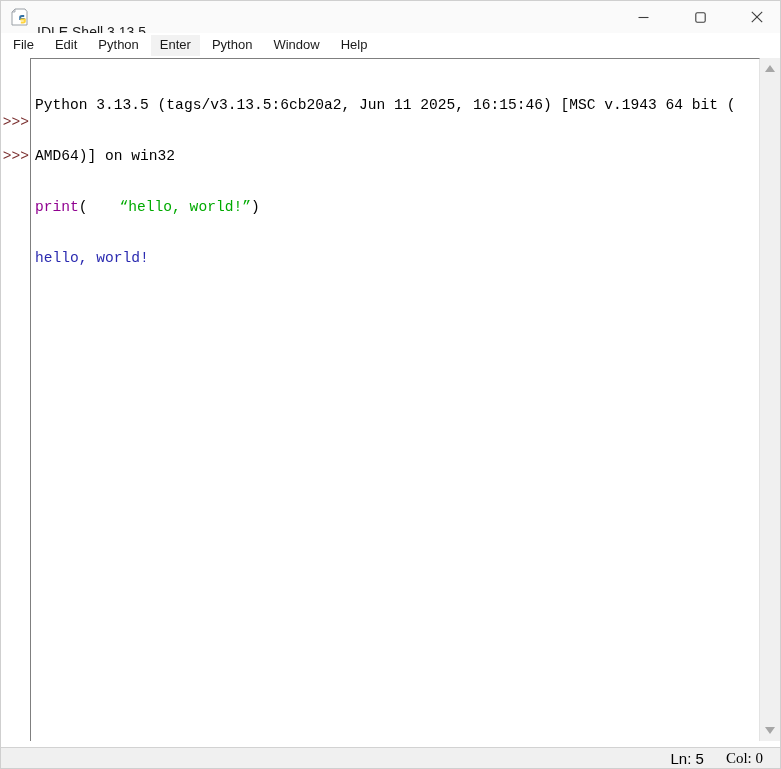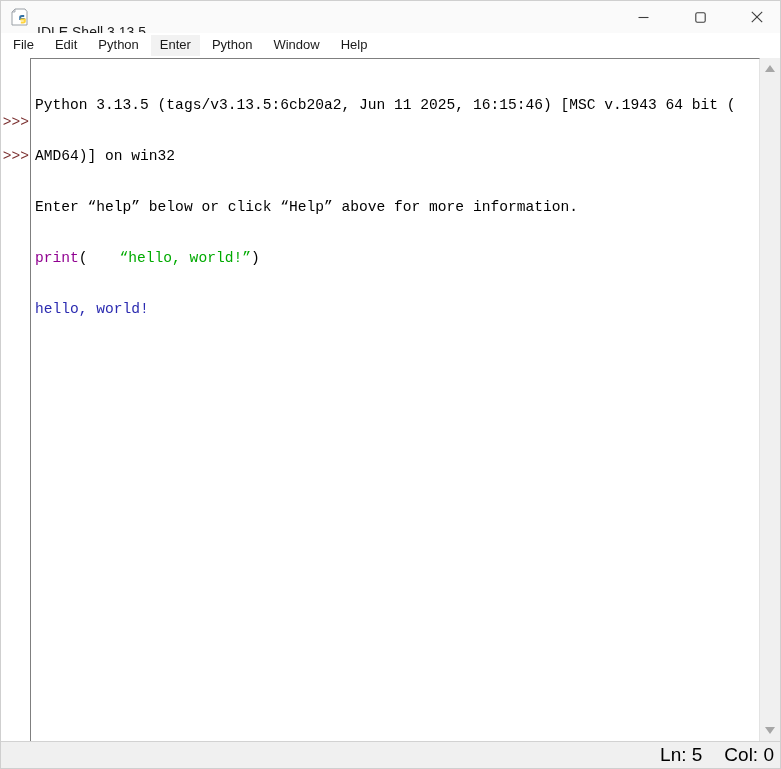--- a/index.html
+++ b/index.html
@@ -94,29 +94,29 @@
     border-bottom: 7px solid #a6a6a6;
   }
   .tri-down {
     width: 0; height: 0;
     border-left: 5px solid transparent; border-right: 5px solid transparent;
     border-top: 7px solid #a6a6a6;
   }
 
   
   .statusbar {
-    position: absolute; left: 0; right: 0; bottom: 0; height: 27px;
+    position: absolute; left: 0; right: 0; bottom: 0; height: 21px;
     background: #f0f0f0;
     border-top: 1px solid #d2d2d2;
     display: flex; align-items: center; justify-content: flex-end;
-    font-size: 19px; color: #000000;
+    font-size: 15px; color: #000000;
   }
   .status-cell { white-space: pre; }
   .status-cell.ln { margin-right: 22px; }
-  .status-cell.col { margin-right: 6px; }
+  .status-cell.col { margin-right: 17px; font-family: Liberation Serif, serif; }
 </style>
 </head>
 <body>
 
 <div class="titlebar">
   <svg class="app-icon" viewBox="0 0 17 18">
     <path d="M4 1 L14 1 L16 3.5 L16 17 L1 17 L1 4 Z" fill="#ffffff" stroke="#9aa0a6" stroke-width="1"></path>
     <path d="M4 1 L4 4 L1 4 Z" fill="#dfe3e8" stroke="#9aa0a6" stroke-width="0.8"></path>
     <path d="M8.2 9.2 c0-1.4 1.1-2.2 2.6-2.2 h2.4 v2.0 h-2.9 v0.9 h3.4 v2.2 h-5.5 z" fill="#3673a5"></path>
     <path d="M14.8 15.6 c0 1.2-1.1 2.0-2.6 2.0 h-2.4 v-1.9 h2.9 v-0.9 h-3.4 v-2.2 h5.5 z" fill="#ffd43b" transform="translate(0,-2.2)"></path>
@@ -158,21 +158,20 @@
   <div class="prompt-row"></div>
   <div class="prompt-row">&gt;&gt;&gt;</div>
   <div class="prompt-row"></div>
   <div class="prompt-row">&gt;&gt;&gt;</div>
 </div>
 
 <div class="text-frame">
   <div class="text-area">
     <div class="shell-row"><span>Python 3.13.5 (tags/v3.13.5:6cb20a2, Jun 11 2025, 16:15:46) [MSC v.1943 64 bit (</span></div>
     <div class="shell-row"><span>AMD64)] on win32</span></div>
-    <div class="shell-row"><span>Enter “help” below or click “Help” above for more information.</span></div>
     <div class="shell-row"><span class="tok-builtin">print</span><span>(</span><span class="tok-string">“hello, world!”</span><span>)</span></div>
     <div class="shell-row"><span class="tok-stdout">hello, world!</span></div>
     <div class="shell-row"></div>
   </div>
 </div>
 
 <div class="scrollbar">
   <div class="sb-arrow up">
       <div class="tri-up"></div>
     </div>

